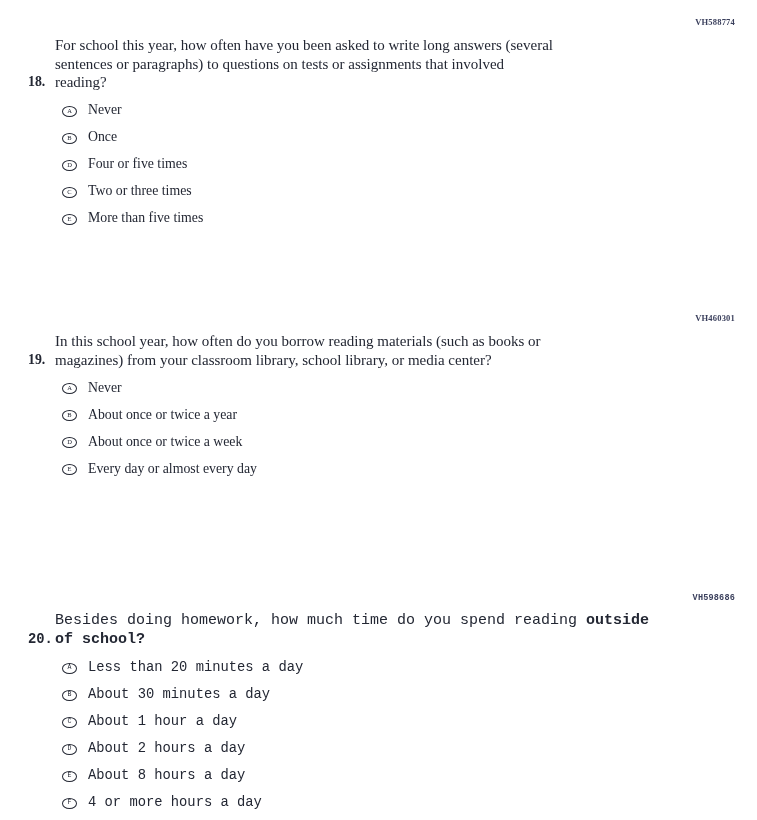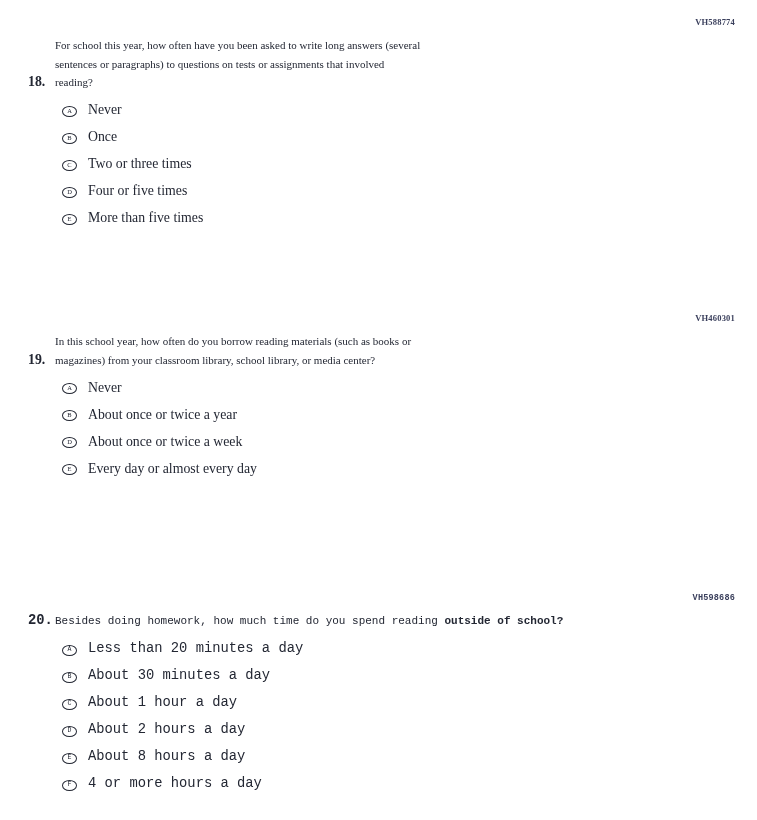--- a/index.html
+++ b/index.html
@@ -38,21 +38,21 @@
   }
   .q-row { display: flex; align-items: flex-end; }
   .q-num {
     flex: none;
     width: 27px;
     font-size: 13.8px;
     font-weight: 700;
     line-height: 18.5px;
   }
   .q-text {
-    font-size: 11px;
+    font-size: 15px;
     line-height: 18.5px;
     max-width: 600px;
   }
   .q-text .bold { font-weight: 700; }
   .options {
     list-style: none;
     margin: 6px 0 0 34px;
     text-align: center;
   }
   .option {
@@ -99,26 +99,26 @@
       <ul class="options">
         <li class="option">
           <span class="bubble">A</span>
           <span class="option-label">Never</span>
         </li>
         <li class="option">
           <span class="bubble">B</span>
           <span class="option-label">Once</span>
         </li>
         <li class="option">
+          <span class="bubble">D</span>
+          <span class="option-label">Four or five times</span>
+        </li>
+        <li class="option">
           <span class="bubble">C</span>
           <span class="option-label">Two or three times</span>
-        </li>
-        <li class="option">
-          <span class="bubble">D</span>
-          <span class="option-label">Four or five times</span>
         </li>
         <li class="option">
           <span class="bubble">E</span>
           <span class="option-label">More than five times</span>
         </li>
       </ul>
     </section>
 
     <section class="question">
       <div class="accession">VH460301</div>

